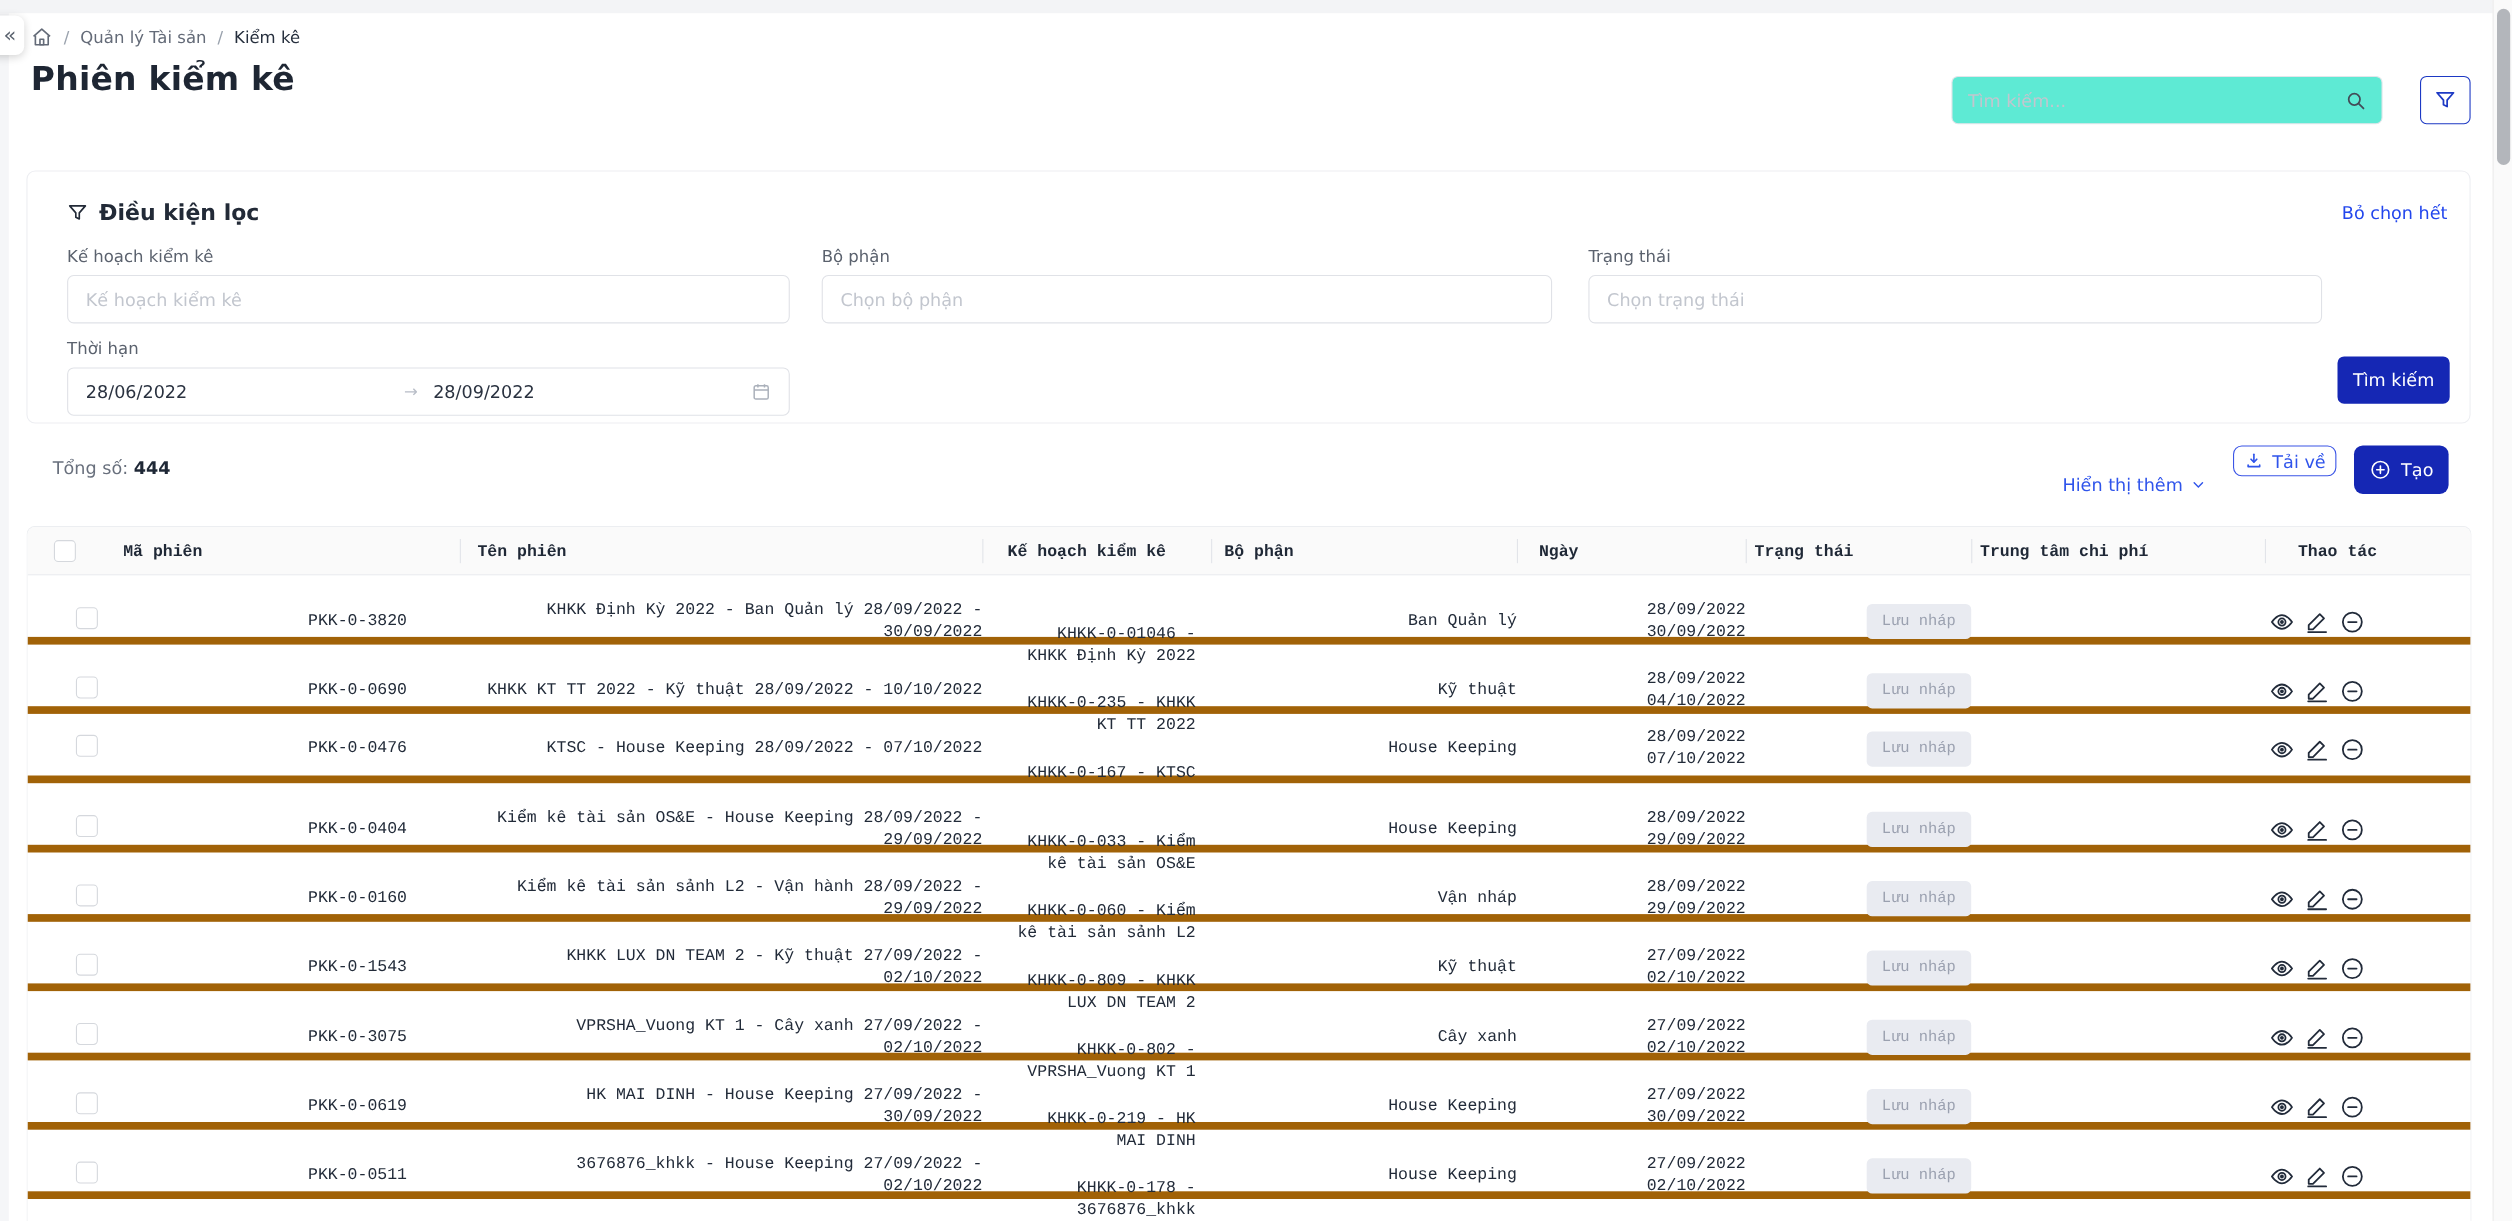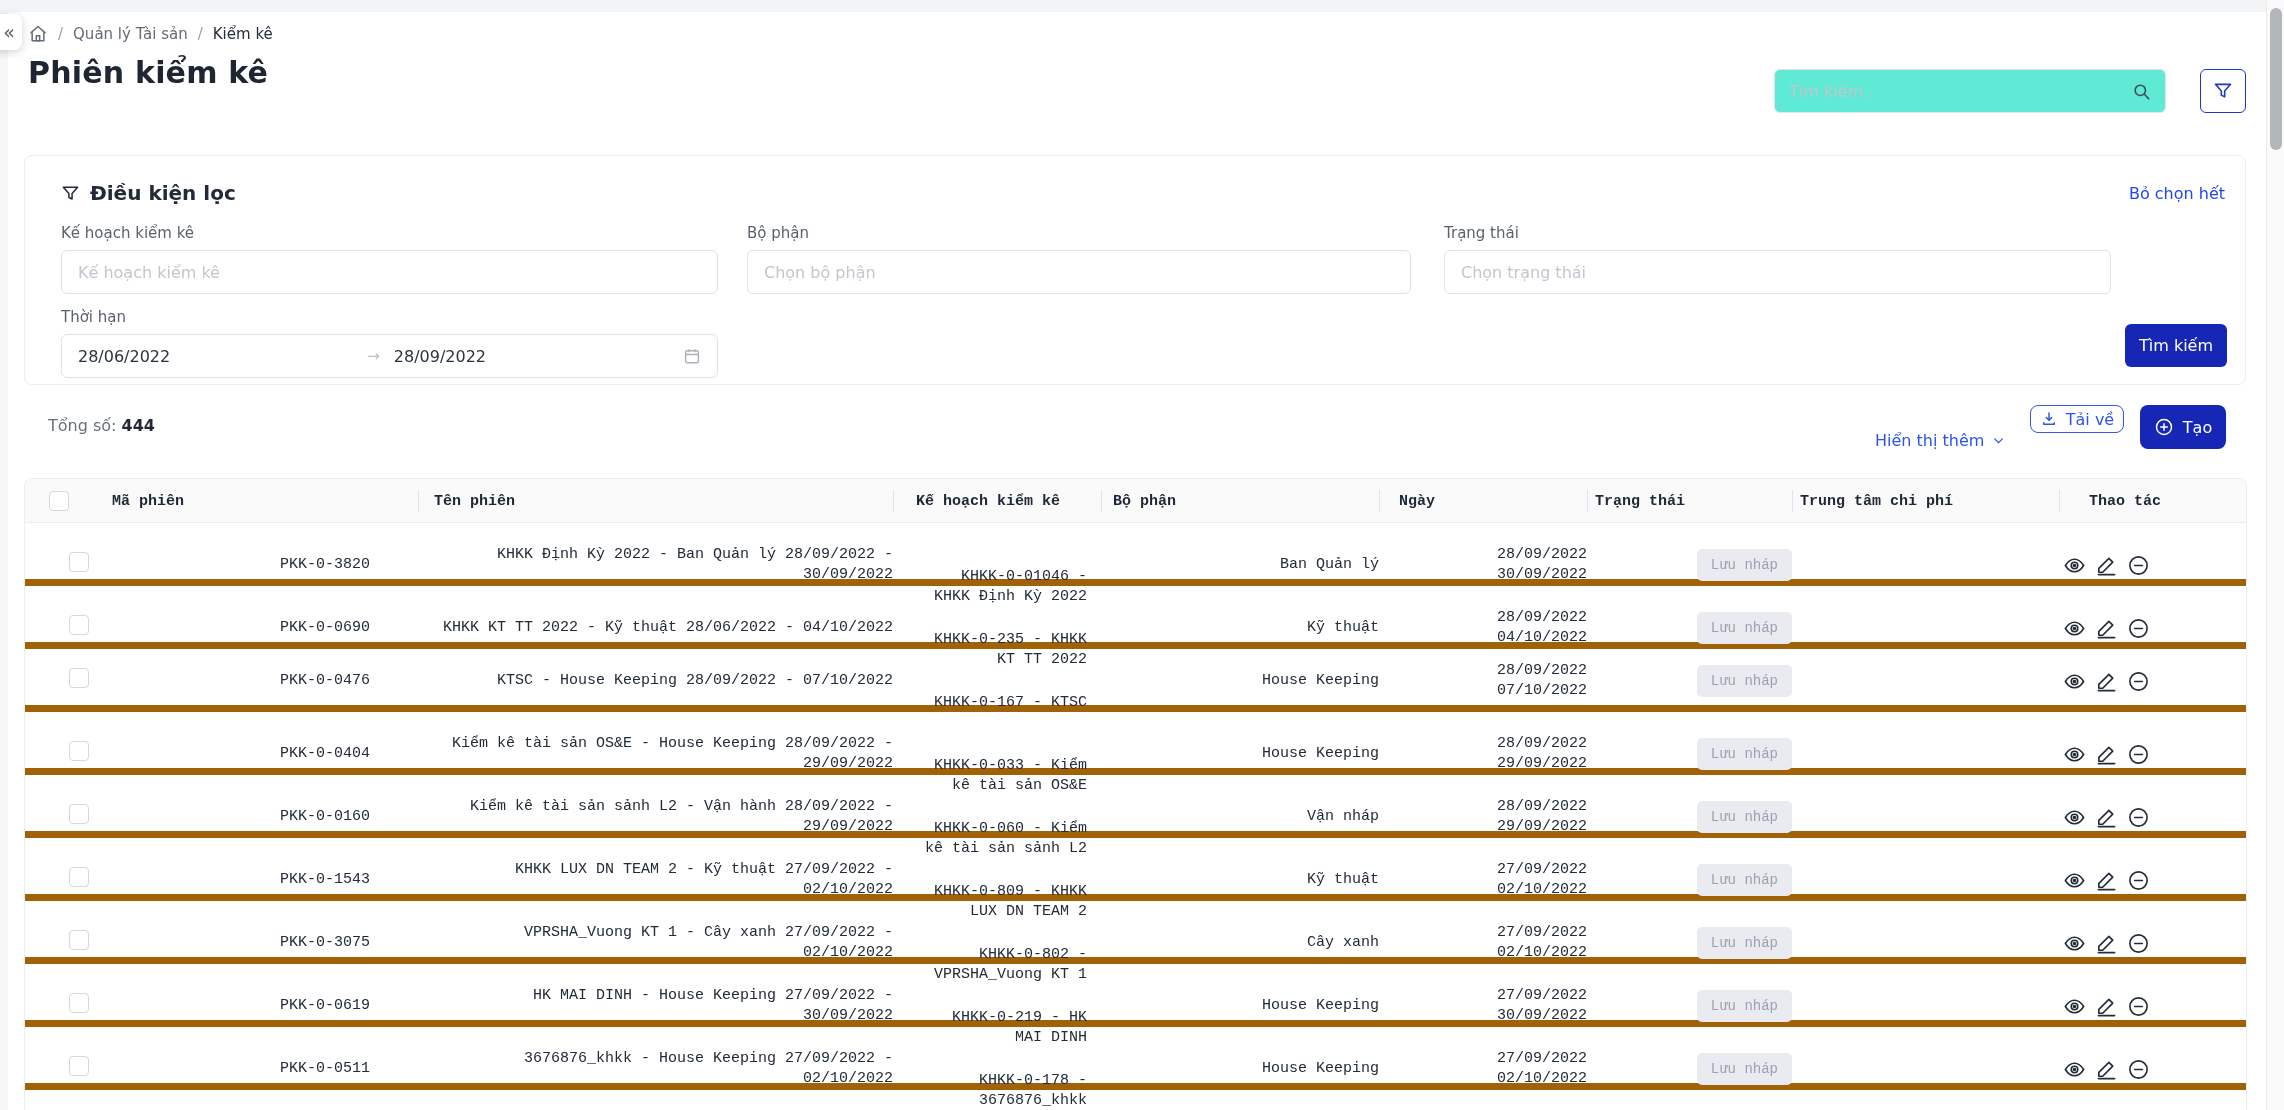--- a/index.html
+++ b/index.html
@@ -258,21 +258,21 @@
               <circle cx="12" cy="12" r="9"></circle>
               <path d="M8 12h8"></path>
             </svg>
       </span>
     </div>
   </div>
 
   <div class="tgrid trow">
     <div class="cell"><span class="checkbox"></span></div>
     <div class="cell pl23">PKK-0-0690</div>
-    <div class="cell pl16">KHKK KT TT 2022 - Kỹ thuật 28/06/2022 - 04/10/2022</div>
+    <div class="cell pl16">KHKK KT TT 2022 - Kỹ thuật 28/09/2022 - 10/10/2022</div>
     <div class="cell pl23 c-plan">KHKK-0-235 - KHKK KT TT 2022</div>
     <div class="cell pl12">Kỹ thuật</div>
     <div class="cell pl20">
       <div>28/09/2022</div>
       <div>04/10/2022</div>
     </div>
     <div class="cell pl8"><span class="badge">Lưu nháp</span></div>
     <div class="cell pl8"></div>
     <div class="cell actions">
       <span class="act">

